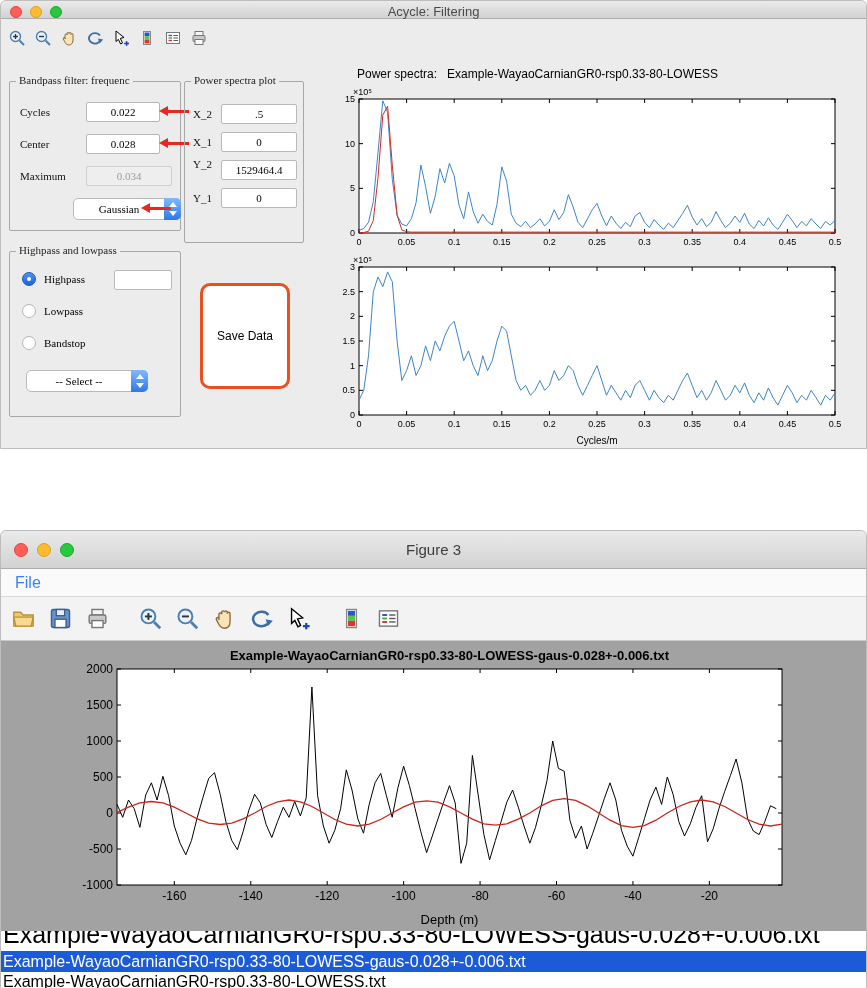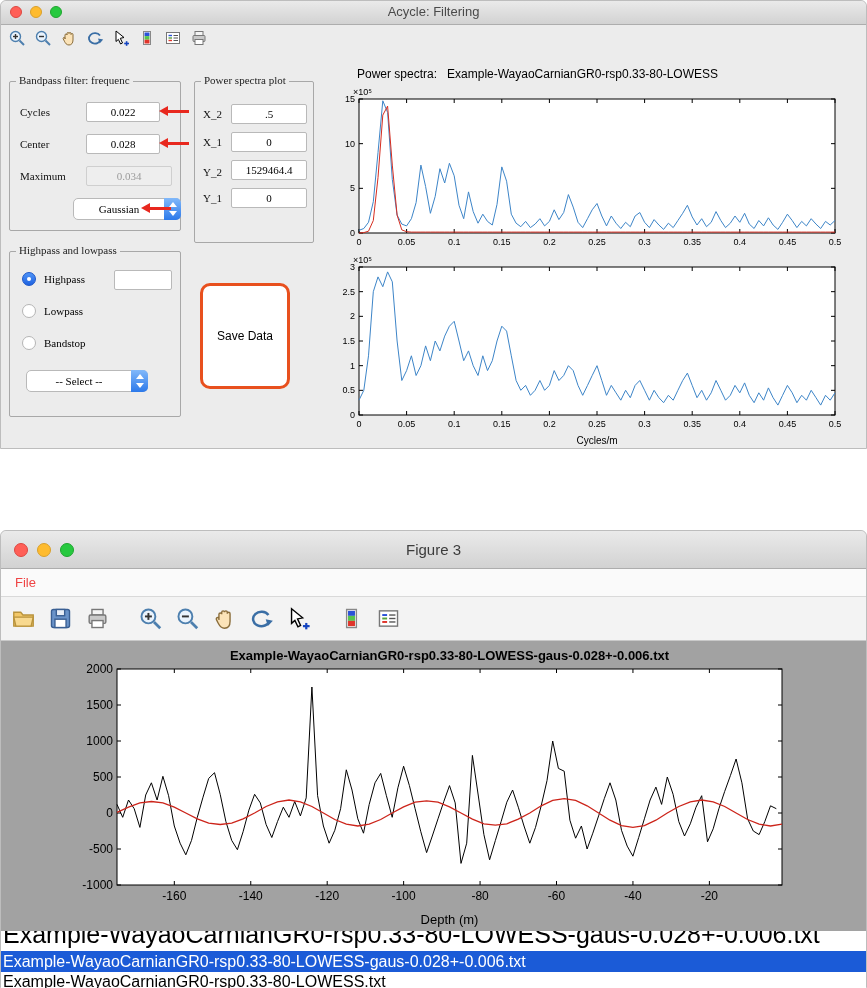--- a/index.html
+++ b/index.html
@@ -1,21 +1,21 @@
 <!DOCTYPE html>
 <html><head>
 <meta charset="utf-8">
 <style>
   *{box-sizing:border-box;margin:0;padding:0}
   html,body{overflow:hidden}
   body{width:867px;height:988px;position:relative;background:#fff;font-family:"Liberation Sans",sans-serif;}
   .window{position:absolute;left:0;width:867px;}
   #win1{top:0;height:449px;background:#ececec;border:1px solid #bdbdbd;border-radius:6px 6px 0 0;}
   .titlebar{position:relative;background:linear-gradient(#eaeaea,#d2d2d2);border-bottom:1px solid #adadad;border-radius:6px 6px 0 0;}
-  .tb1{height:24px}
+  .tb1{height:18px}
   .lights{position:absolute;left:9px;top:5px;display:flex;gap:8px;}
   .lights2{top:12px;left:13px;gap:9px;}
   .light{width:12px;height:12px;border-radius:50%;display:inline-block;}
   .lights2 .light{width:14px;height:14px;}
   .light.red{background:#ff5f57;border:1px solid #dd4741;}
   .light.yellow{background:#febb2e;border:1px solid #d9a02b;}
   .light.green{background:#27c93f;border:1px solid #1fa52f;}
   .title-text{text-align:center;color:#4a4a4a;}
   .t13{font-size:13px;line-height:22px;}
   .toolbar1{position:absolute;top:22px;left:0;right:0;height:30px;display:flex;align-items:center;gap:8px;padding-left:7px;}
@@ -41,21 +41,21 @@
   .red-arrow{position:absolute;width:30px;height:10px;}
   .red-arrow::before{content:"";position:absolute;left:0;top:0;border-top:5px solid transparent;border-bottom:5px solid transparent;border-right:9px solid #e8281e;}
   .red-arrow::after{content:"";position:absolute;left:8px;top:3.5px;width:22px;height:3px;background:#e8281e;}
   #save-btn{position:absolute;left:199px;top:282px;width:90px;height:106px;background:#fff;border:3px solid #e8501e;border-radius:10px;font-size:12px;font-family:inherit;color:#000;}
   .spectra-header{position:absolute;left:356px;top:66px;font-size:12px;white-space:pre;color:#000;}
   .chartsvg{position:absolute;font-family:inherit;}
   #win2{top:530px;height:458px;background:#ececec;border:1px solid #bdbdbd;border-radius:6px 6px 0 0;}
   .tb2{height:38px;}
   .tb2 .title-text{font-size:15px;line-height:38px;color:#3c3c3c;}
   .menubar{position:absolute;top:38px;left:0;right:0;height:28px;background:#fafafa;border-bottom:1px solid #d9d9d9;}
-  .menu-item{display:inline-block;padding:0 14px;font-size:13px;line-height:28px;color:#ef4444;}
+  .menu-item{display:inline-block;padding:0 14px;font-size:16px;line-height:28px;color:#3b82f6;}
   .toolbar2{position:absolute;top:66px;left:0;right:0;height:44px;background:#f3f3f3;border-bottom:1px solid #c9c9c9;display:flex;align-items:center;gap:12px;padding-left:10px;}
   .ggap{margin-left:16px;}
   .canvas2{position:absolute;top:110px;left:0;right:0;height:290px;background:#a2a2a2;}
   #c2{left:50px;top:2px;}
   .filelist{position:absolute;top:400px;left:0;right:0;height:58px;background:#fff;}
   .flrow{white-space:nowrap;overflow:hidden;font-size:16px;color:#000;padding-left:2px;}
   .flrow.clipped{height:20px;}
   .flrow.clipped .big{display:block;font-size:25px;margin-top:-11px;}
   .flrow.selected{height:21px;line-height:21px;background:#1b5bd7;color:#fff;}
   .flrow.last{height:17px;line-height:19px;}
@@ -184,27 +184,27 @@
     <div class="popup" style="left:22px;top:116px;width:108px;margin-left:41px;">
       <span class="popup-text">Gaussian</span>
       <span class="stepper"></span>
     </div>
   </div>
 
   <div class="red-arrow" style="left:158px;top:105px;"></div>
   <div class="red-arrow" style="left:158px;top:137px;"></div>
   <div class="red-arrow" style="left:140px;top:202px;"></div>
 
-  <div class="panel" style="left:183px;top:80px;width:120px;height:162px;margin-left:10px;">
+  <div class="panel" style="left:183px;top:80px;width:120px;height:162px;">
     <span class="panel-label">Power spectra plot</span>
     <label class="lbl" style="left:8px;top:26px;">X_2</label>
     <input class="tf" style="left: 36px; top: 22px; width: 76px;" readonly="" value=".5">
     <label class="lbl" style="left:8px;top:54px;">X_1</label>
     <input class="tf" style="left: 36px; top: 50px; width: 76px;" readonly="" value="0">
-    <label class="lbl" style="left:8px;top:84px;">Y_2</label>
+    <label class="lbl" style="left:8px;top:76px;">Y_2</label>
     <input class="tf" style="left: 36px; top: 78px; width: 76px;" readonly="" value="1529464.4">
     <label class="lbl" style="left:8px;top:110px;">Y_1</label>
     <input class="tf" style="left: 36px; top: 106px; width: 76px;" readonly="" value="0">
   </div>
 
   <div class="panel" style="left:8px;top:250px;width:172px;height:166px;padding-left:34px;">
     <span class="panel-label">Highpass and lowpass</span>
     <div class="radio-row" style="top:20px;right:6px;">
       <span class="radio on"></span>
       <span class="rlbl">Highpass</span>

